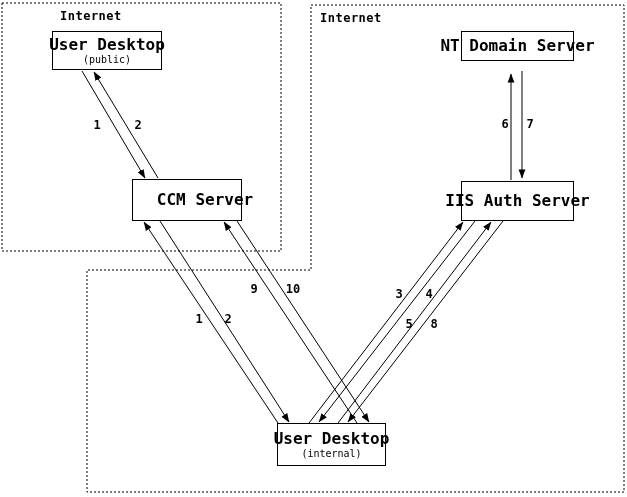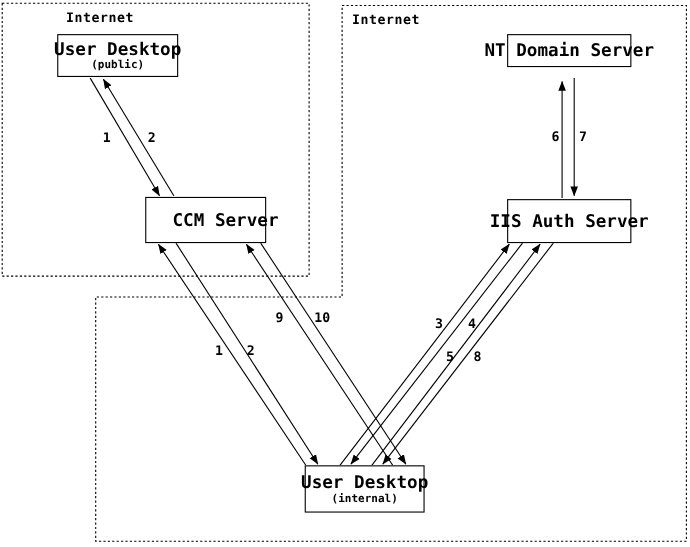--- a/index.html
+++ b/index.html
@@ -40,21 +40,21 @@
     text-align: center;
     line-height: 1.1;
   }
   .node .title {
     font-size: 16px;
     font-weight: bold;
     white-space: nowrap;
   }
   .node .sub {
     font-size: 10px;
-    font-weight: bold;
+    font-weight: normal;
     white-space: nowrap;
   }
   .flow-num {
     font-size: 12px;
     font-weight: bold;
     fill: #000000;
   }
 </style>
 </head>
 <body>

